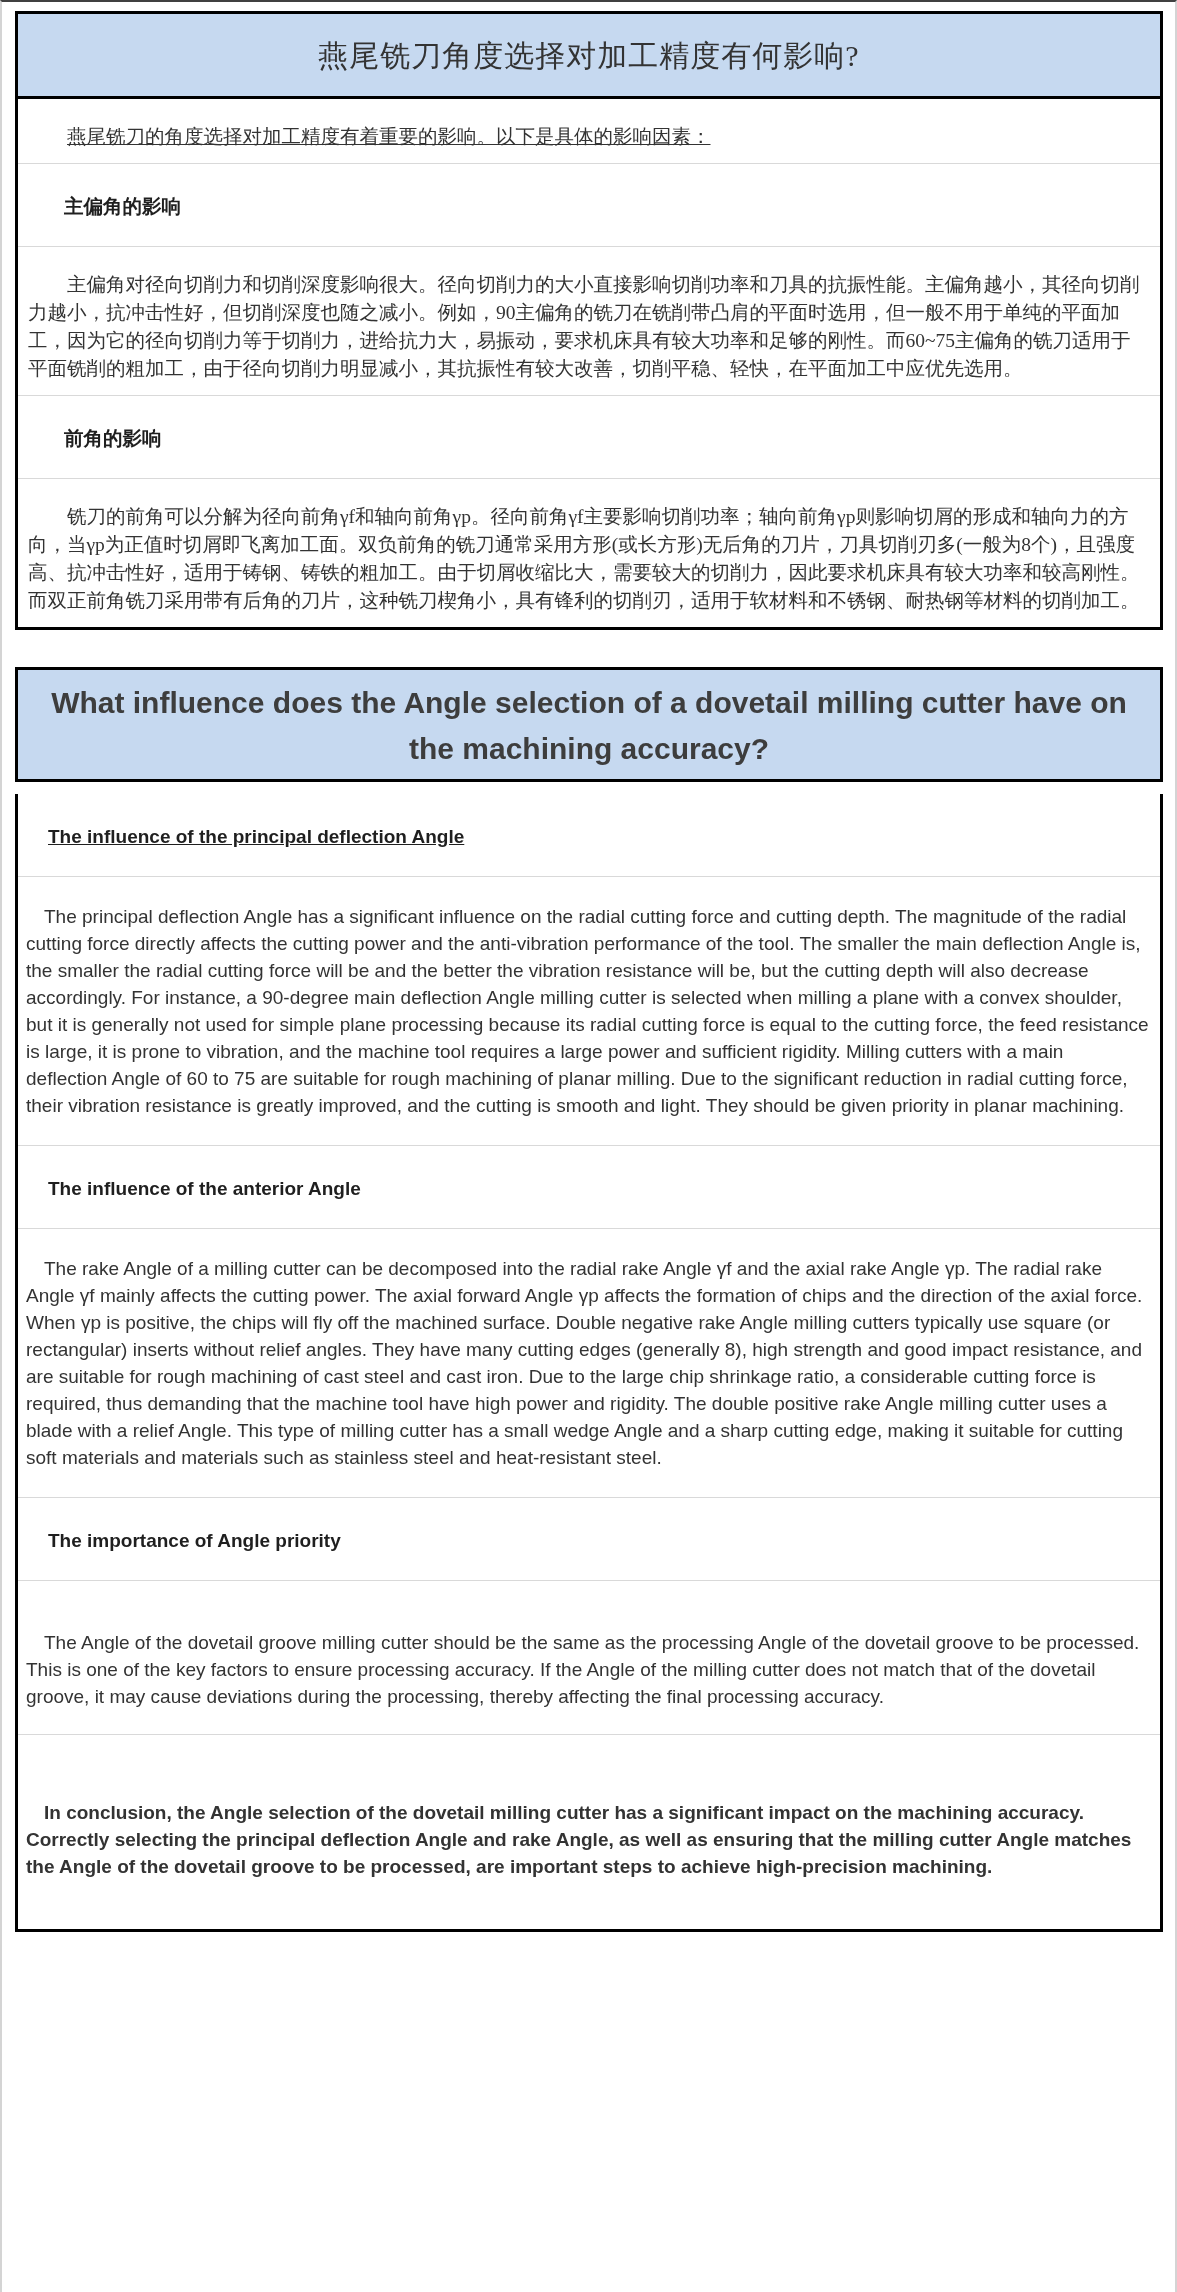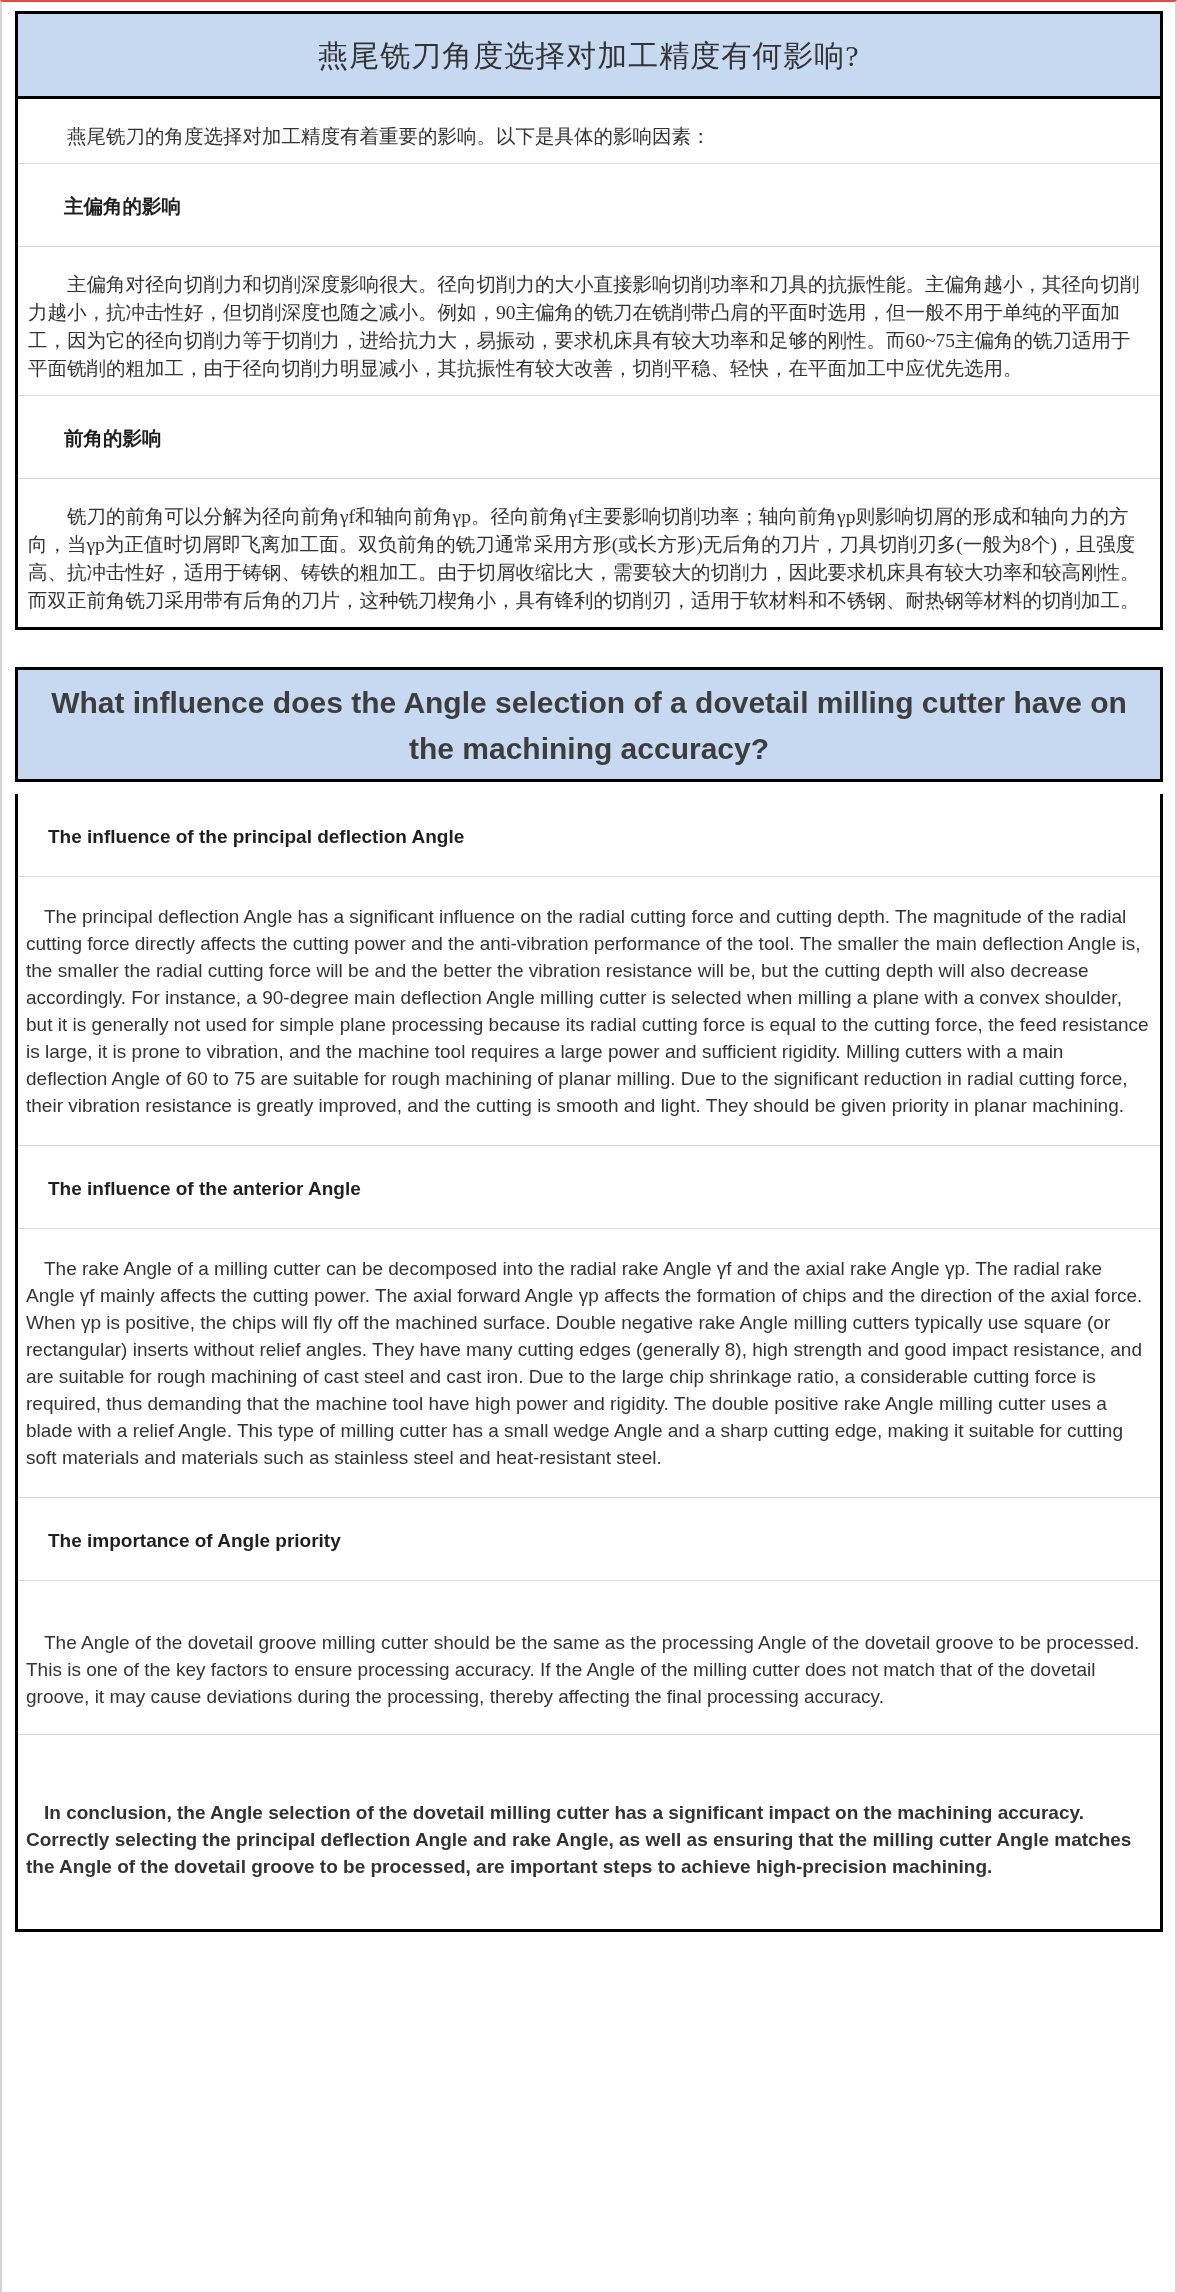--- a/index.html
+++ b/index.html
@@ -1,37 +1,37 @@
 <!DOCTYPE html>
 <html><head>
 <meta charset="utf-8">
 <style>
   html,body{margin:0;padding:0;background:#ffffff;}
   body{width:1177px;font-family:"Liberation Sans","DejaVu Sans",sans-serif;}
   .page{
     box-sizing:border-box;width:1177px;min-height:2292px;
-    border-top:2px solid #ef4444;border-left:2px solid #d4d4d4;border-right:2px solid #d4d4d4;
+    border-top:2px solid #404040;border-left:2px solid #d4d4d4;border-right:2px solid #d4d4d4;
     padding:9px 12px 14px 13px;background:#ffffff;
   }
   .title-box{
     box-sizing:border-box;border:3px solid #000000;background:#c6d9f0;
     text-align:center;overflow:hidden;
   }
   .cn-title{
     height:88px;line-height:83px;
     font-family:"Liberation Serif","DejaVu Serif",serif;
     font-size:30px;font-weight:400;color:#333333;letter-spacing:1px;
   }
   .en-title{
     box-sizing:border-box;min-height:115px;padding:10px 16px 7px;
     font-size:30px;line-height:46px;font-weight:700;color:#3d3d3d;
   }
   .content-box{border:3px solid #000000;border-top:none;background:#ffffff;}
   .row{border-top:1px solid #d9d9d9;}
-  .row:first-child{border-top:none;}
+  .row:first-child{border-top:none;text-decoration:underline;}
   .row p{margin:0;}
 
   
   .cn-body{font-family:"Liberation Serif","DejaVu Serif",serif;color:#333333;}
   .cn-body .para{padding:24px 10px 12px;font-size:19.5px;line-height:28px;}
   .cn-body .para p{text-indent:2em;}
   .cn-body .heading{
     padding:30px 10px 26px 46px;font-size:19.5px;line-height:26px;
     font-weight:700;color:#1f1f1f;
   }

